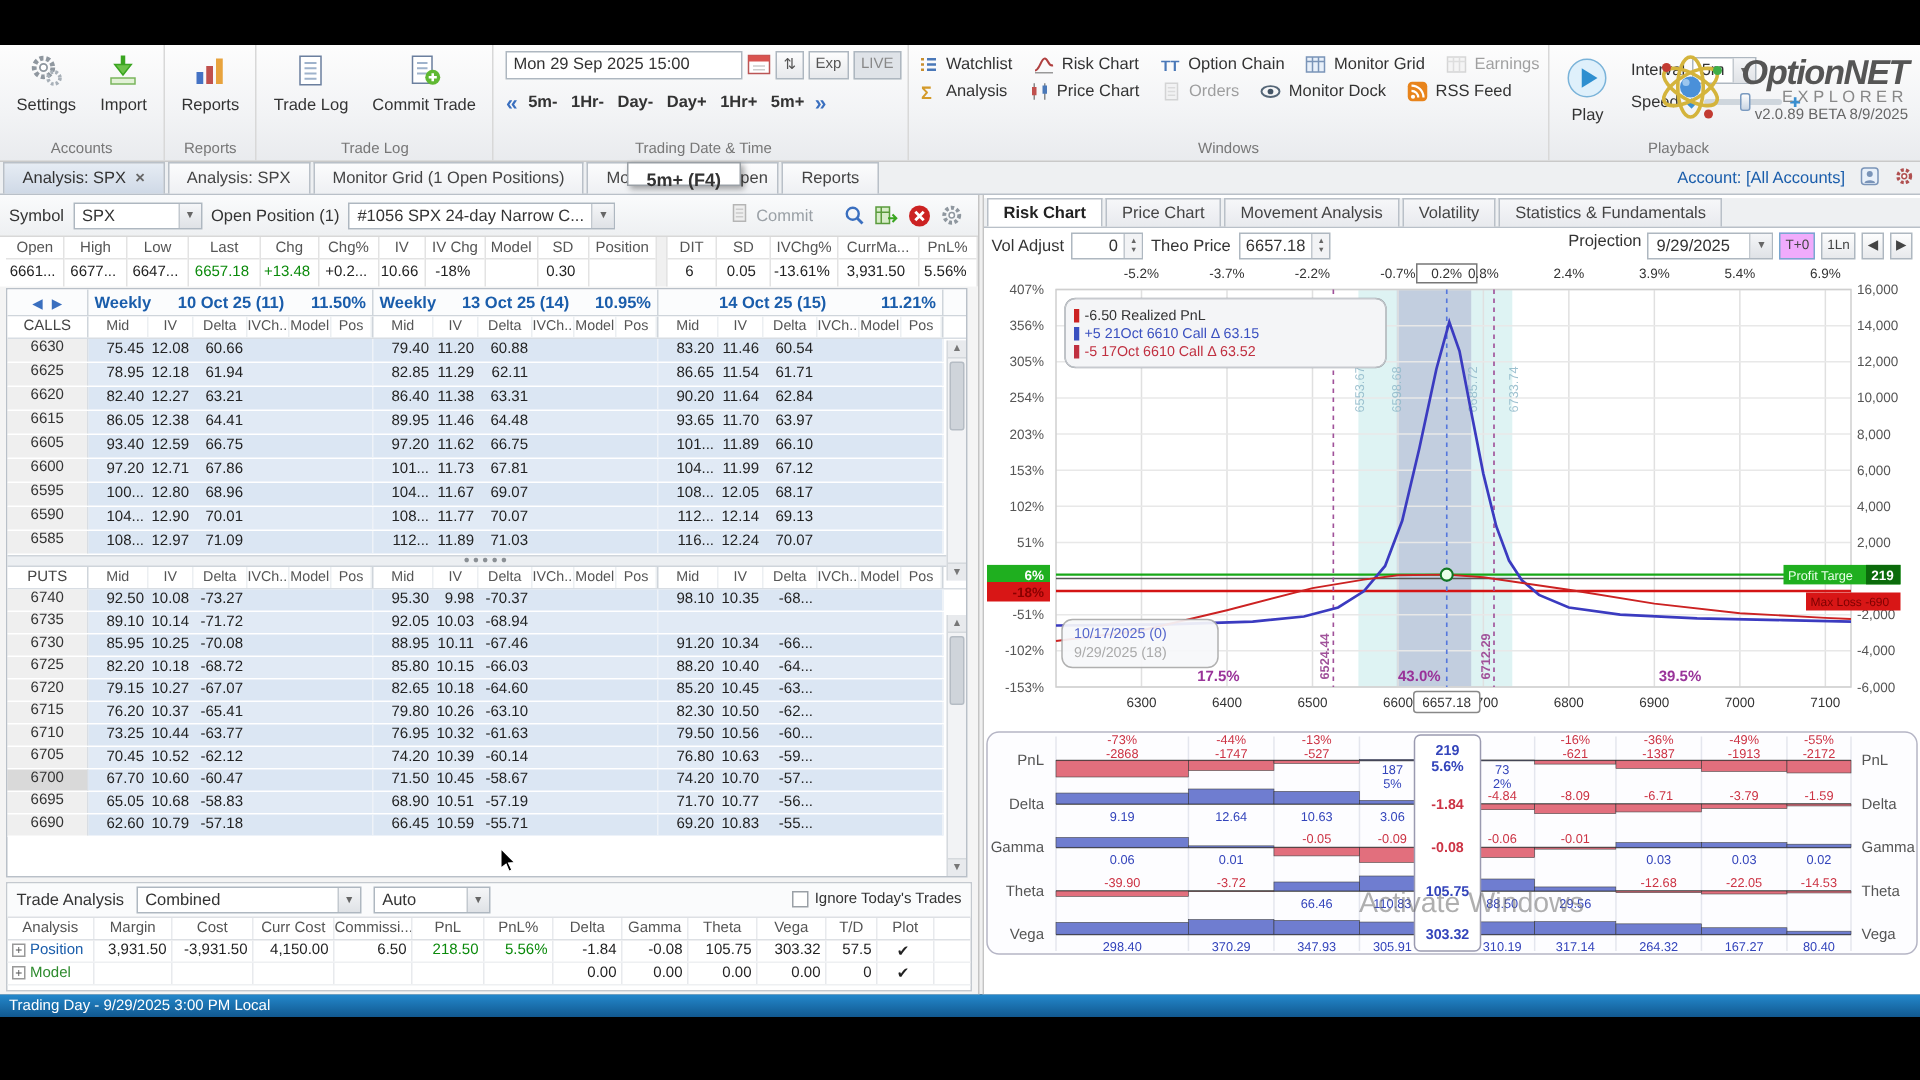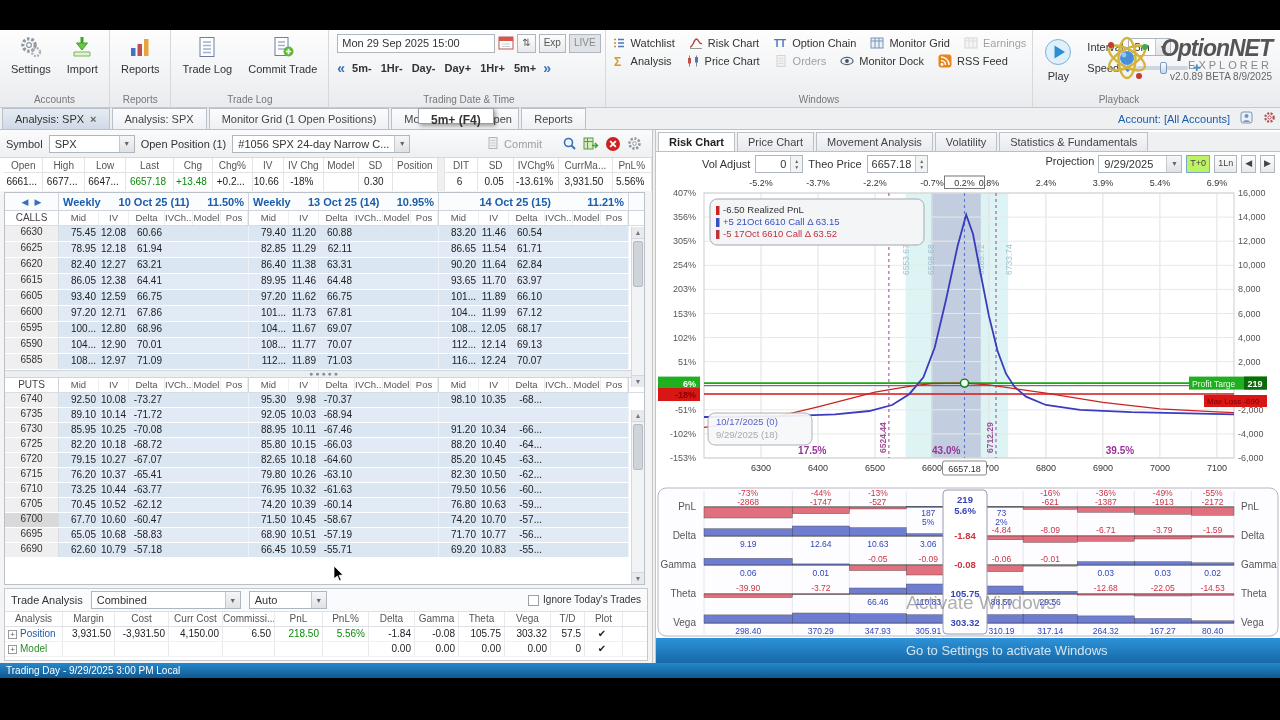--- a/index.html
+++ b/index.html
@@ -105,27 +105,27 @@
   .expbox { display:inline-block; width:9px; height:9px; border:1px solid #999; font-size:8px; line-height:7px; text-align:center; color:#555; margin-right:3px; background:#fff; }
   .chk { display:inline-block; font-size:10px; color:#333; }
   .checkbox { display:inline-block; width:11px; height:11px; border:1px solid #9aa0a6; background:#fff; vertical-align:middle; margin-right:4px; }
 
   
   .rightpanel { position:absolute; top:100px; left:655px; width:625px; bottom:0; background:#fff; border-left:1px solid #c4c4c4; }
   .rtabs { position:absolute; top:2px; left:0; right:0; height:20px; display:flex; align-items:flex-end; border-bottom:1px solid #b9c0c8; background:#eef0f2; }
   .rtab { height:19px; padding:0 10px; border:1px solid #b9c0c8; border-bottom:none; margin-left:2px; display:flex; align-items:center;
     background:linear-gradient(#f6f7f9,#e8eaee); font-size:11px; color:#444; white-space:nowrap; }
   .rtab.active { background:#fff; font-weight:bold; color:#222; }
-  .rctrl { position:absolute; top:22px; left:0; right:0; height:23px; display:flex; align-items:center; gap:5px; padding:0 5px; font-size:11px;margin-left:41px; }
+  .rctrl { position:absolute; top:22px; left:0; right:0; height:23px; display:flex; align-items:center; gap:5px; padding:0 5px; font-size:11px; }
   .spin { display:inline-flex; border:1px solid #aeb7c0; background:#fff; height:18px; align-items:center; }
   .spin .v { padding:1px 4px; min-width:34px; text-align:right; }
   .spin .arr { display:flex; flex-direction:column; border-left:1px solid #c3c9cf; height:100%; justify-content:center; background:#f2f3f5; width:12px; font-size:5px; color:#666; text-align:center; }
   .rctrl .right { margin-left:auto; display:flex; gap:4px; }
   .tinybtn { border:1px solid #aeb7c0; background:linear-gradient(#fdfdfd,#e7e9ec); font-size:9px; padding:2px 3px; color:#444; }
-  .tinybtn.on { background:#bef264; border-color:#7aa7d0; }
+  .tinybtn.on { background:#f0abfc; border-color:#7aa7d0; }
   .chartbox { position:absolute; top:45px; left:0; width:625px; height:312px; }
   .greeksbox { position:absolute; top:357px; left:0; width:625px; height:151px; }
   svg { font-family:"Liberation Sans", sans-serif; }
   .bluestrip { position:absolute; left:0; right:0; top:508px; bottom:0; background:linear-gradient(#2e93d8,#1668a8); display:flex; align-items:center; }
   .bluestrip span { color:rgba(255,255,255,.8); font-size:13px; margin-left:250px; }
   .watermark { position:absolute; left:250px; top:462px; font-size:19px; color:rgba(110,110,110,.55); pointer-events:none; }
 
   
   .statusbar { position:absolute; top:663px; left:0; width:1280px; height:15px; background:linear-gradient(#2488cc,#11588f); color:#fff; font-size:10px; display:flex; align-items:center; padding-left:6px; }
   .blackbar-top { position:absolute; top:0; left:0; width:1280px; height:30px; background:#000; }
@@ -1504,23 +1504,20 @@
           <text x="585" y="139" font-size="10" fill="#555">Vega</text>
           <rect x="287" y="3" width="44" height="144" rx="4" fill="#fff" stroke="#9a9ab0"></rect>
           <text x="309" y="16" font-size="9.5" font-weight="bold" fill="#3344bb" text-anchor="middle">219</text>
           <text x="309" y="27" font-size="9.5" font-weight="bold" fill="#3344bb" text-anchor="middle">5.6%</text>
           <text x="309" y="52" font-size="9.5" font-weight="bold" fill="#cc3344" text-anchor="middle">-1.84</text>
           <text x="309" y="81" font-size="9.5" font-weight="bold" fill="#cc3344" text-anchor="middle">-0.08</text>
           <text x="309" y="110" font-size="9.5" font-weight="bold" fill="#3344bb" text-anchor="middle">105.75</text>
           <text x="309" y="139" font-size="9.5" font-weight="bold" fill="#3344bb" text-anchor="middle">303.32</text>
         </svg></div>
     <div class="watermark">Activate Windows</div>
-    <div class="bluestrip">
-        <span>Go to Settings to activate Windows</span>
-      </div>
   </div>
 </div>
 
 <div class="statusbar">
     <span>Trading Day - 9/29/2025 3:00 PM Local</span>
   </div>
 <div class="blackbar-bot"></div>
 <div class="cursor"><svg width="12" height="16">
       <path d="M1 0 L10 9 L6 9.3 L8.2 14 L6.4 14.8 L4.4 10 L1 12.6 Z" fill="#000" stroke="#fff" stroke-width="0.7"></path>
     </svg></div>

